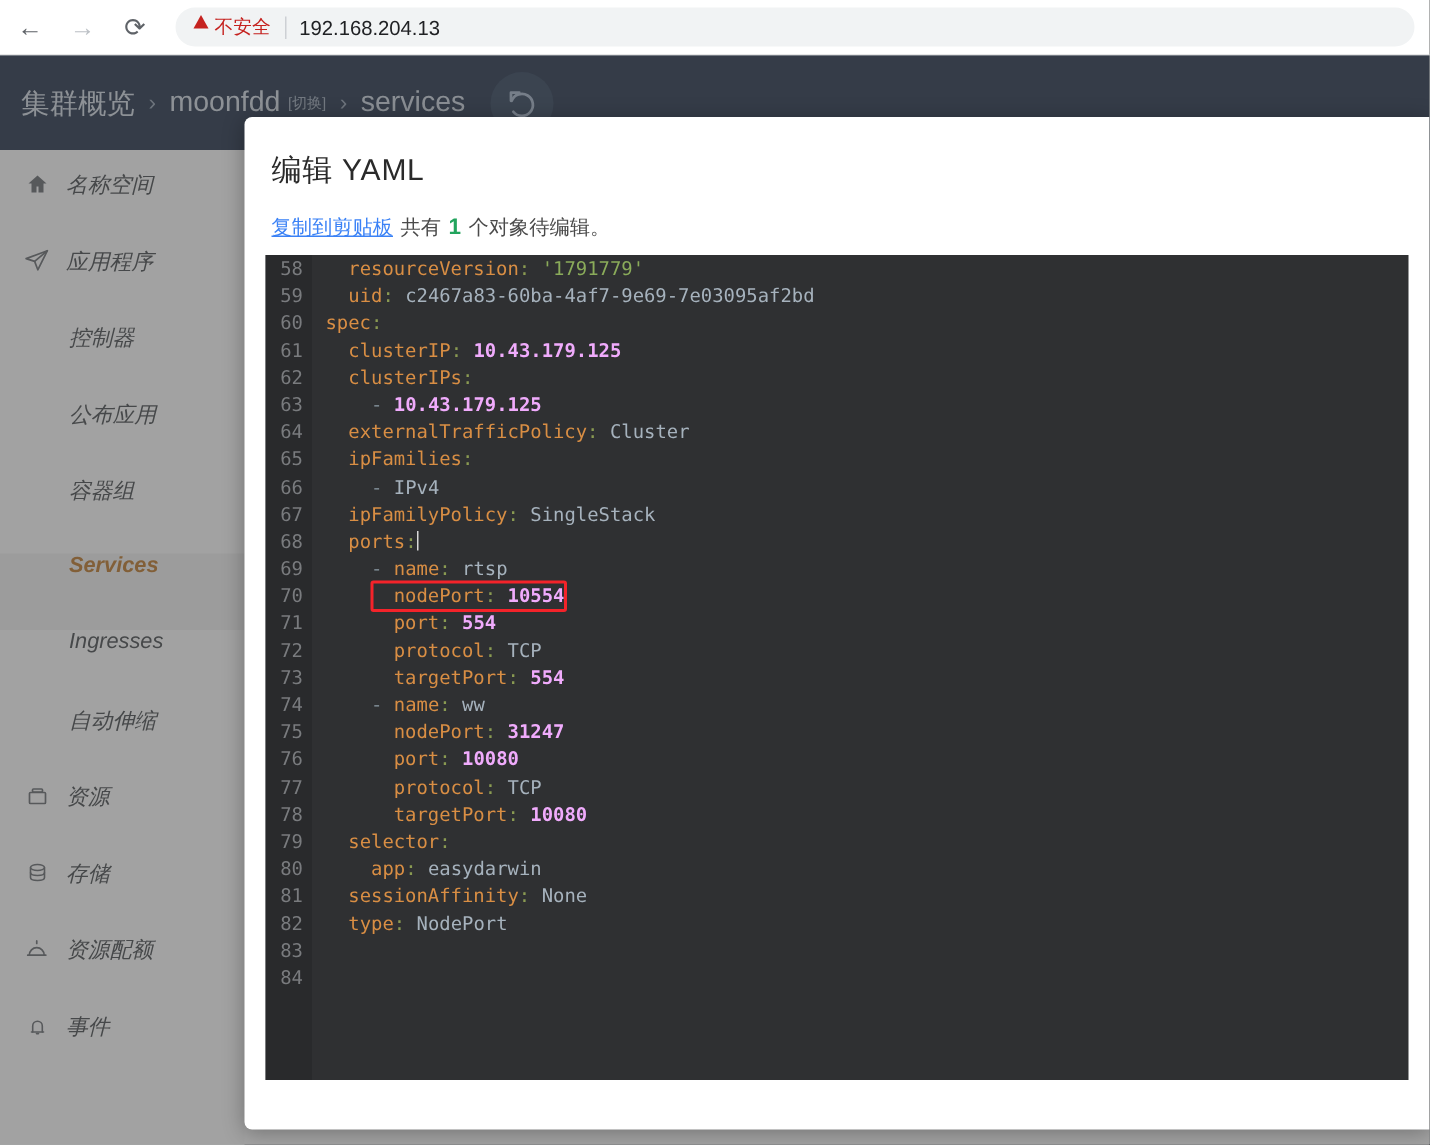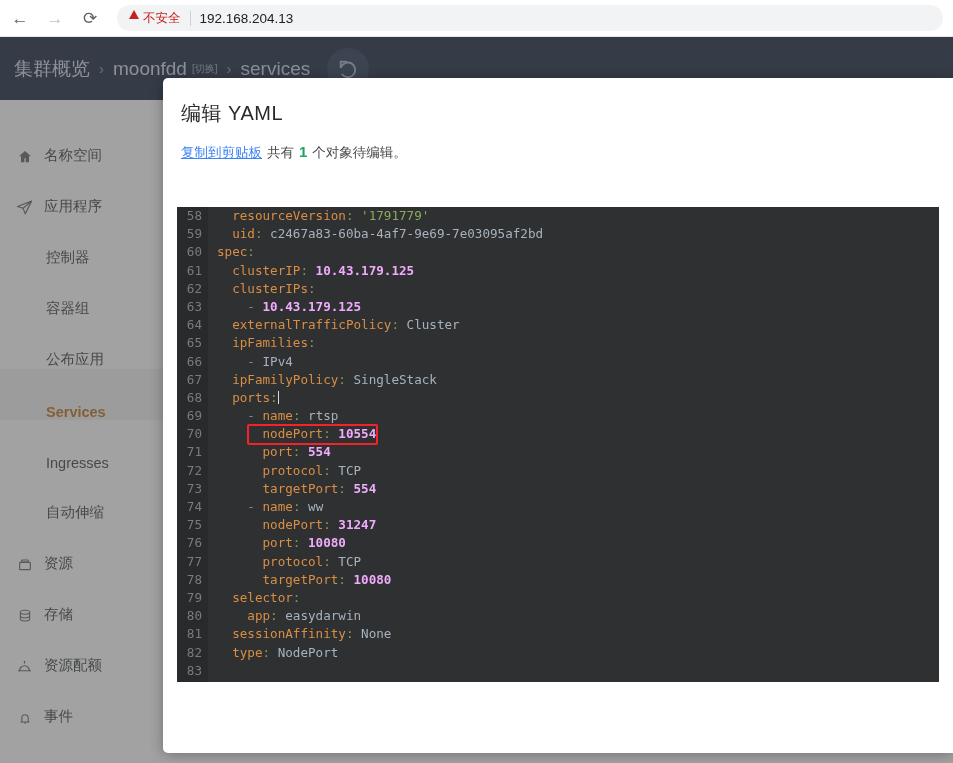--- a/index.html
+++ b/index.html
@@ -51,22 +51,22 @@
     display:flex;align-items:center;justify-content:center; margin-left:8px;
     color:#9fb0c6;
   }
 
   
   #sidebar{
     position:absolute; left:0; top:100px; width:163px; height:663px;
     background:#fafafa; padding-top:14px;
   }
   .side-item{
-    height:51px; display:flex; align-items:flex-end; padding-left:16px;
-    gap:11px; font-size:14.5px; color:#3c4043; white-space:nowrap;
+    height:51px; display:flex; align-items:flex-start; padding-left:16px;
+    gap:11px; font-size:14.5px; color:#3c4043; white-space:nowrap;font-style:italic;
   }
   .side-item.sub{ padding-left:46px; }
   .side-item.active{ background:#efefef; color:#b8701e; font-weight:bold; }
   .side-ico{ width:17px; height:17px; display:flex; align-items:center; justify-content:center; color:#5f6368; flex:0 0 17px;}
   .side-ico svg{ display:block; }
 
   
   #backdrop{
     position:absolute; left:0; top:37px; width:953px; height:726px;
     background:rgba(80,80,80,0.52);
@@ -86,24 +86,24 @@
   }
   #modal-sub{
     font-size:13.5px; color:#4a4a4a; padding:16px 0 9px 18px;
     display:flex; align-items:baseline; gap:5px; white-space:nowrap;
   }
   #copy-link{ color:#3b82f6; text-decoration:underline; cursor:pointer; }
   #obj-count{ color:#22a45d; font-weight:bold; font-size:15px; }
 
   
   #code-wrap{
-    margin-left:14px; width:762px; height:475px;
+    margin-left:14px; width:762px; height:550px;
     background:#2f3032; overflow:hidden; position:relative;
     font-family:"DejaVu Sans Mono","Liberation Mono",monospace;
-    font-size:12.6px; line-height:18.2px;margin-top:36px;
+    font-size:12.6px; line-height:18.2px;
   }
   #gutter-bg{
     position:absolute; left:0; top:0; width:31px; height:100%;
     background:#292a2c;
   }
   .code-line{ display:flex; height:18.2px; position:relative; }
   .ln{
     width:31px; flex:0 0 31px; text-align:right; padding-right:6px;
     color:#797b7e; user-select:none;
   }
@@ -170,24 +170,24 @@
           <path d="M22 3 2 10.5l8 2.6L13 21z"></path>
           <path d="M10 13.1 22 3"></path>
         </svg>
       </span>
       <span>应用程序</span>
     </div>
     <div class="side-item sub">
       <span>控制器</span>
     </div>
     <div class="side-item sub">
+      <span>公布应用</span>
+    </div>
+    <div class="side-item sub">
       <span>容器组</span>
-    </div>
-    <div class="side-item sub">
-      <span>公布应用</span>
     </div>
     <div class="side-item sub active">
       <span>Services</span>
     </div>
     <div class="side-item sub">
       <span>Ingresses</span>
     </div>
     <div class="side-item sub">
       <span>自动伸缩</span>
     </div>

